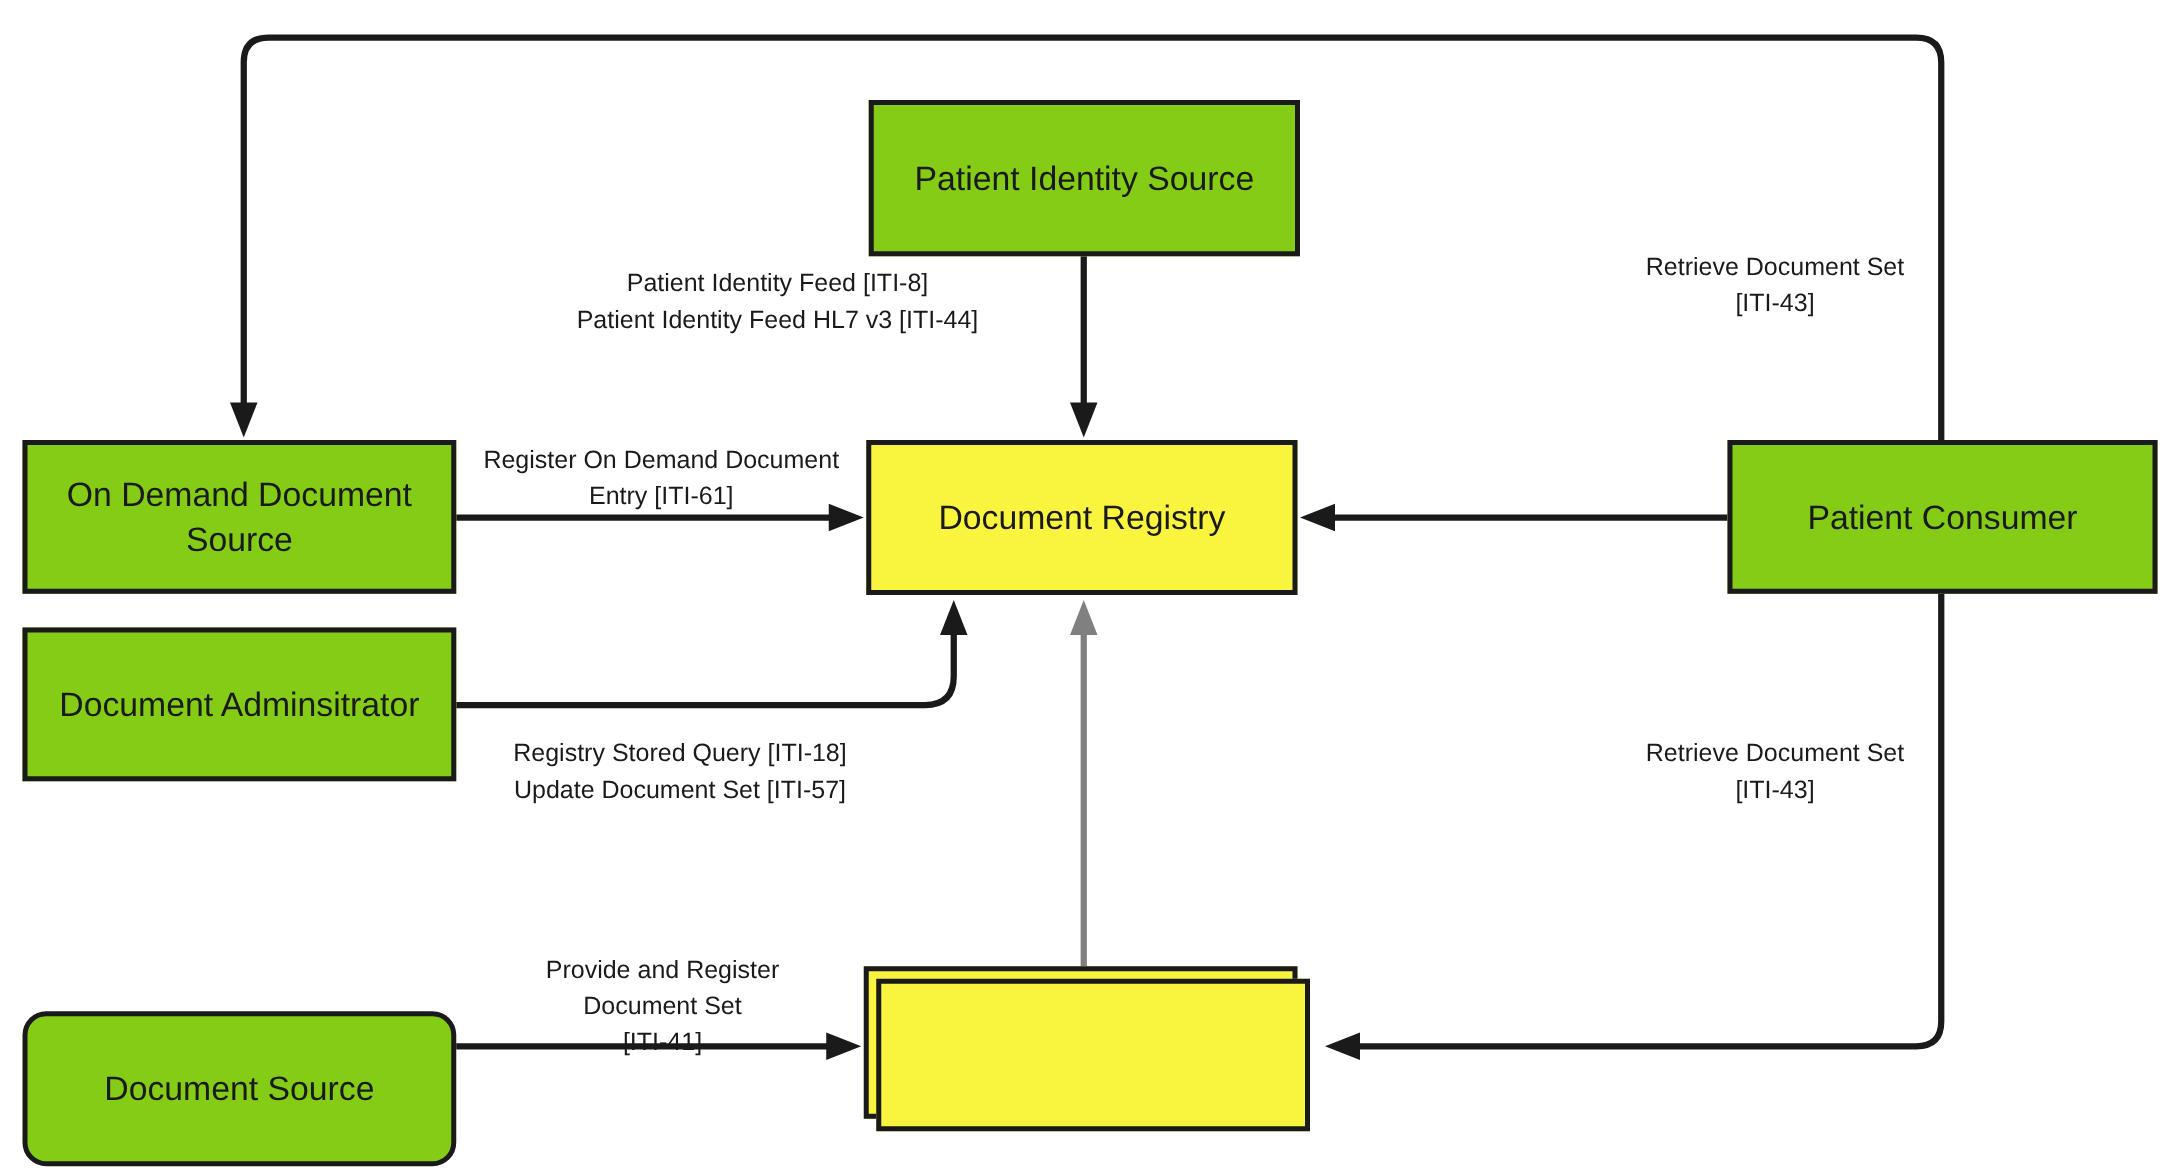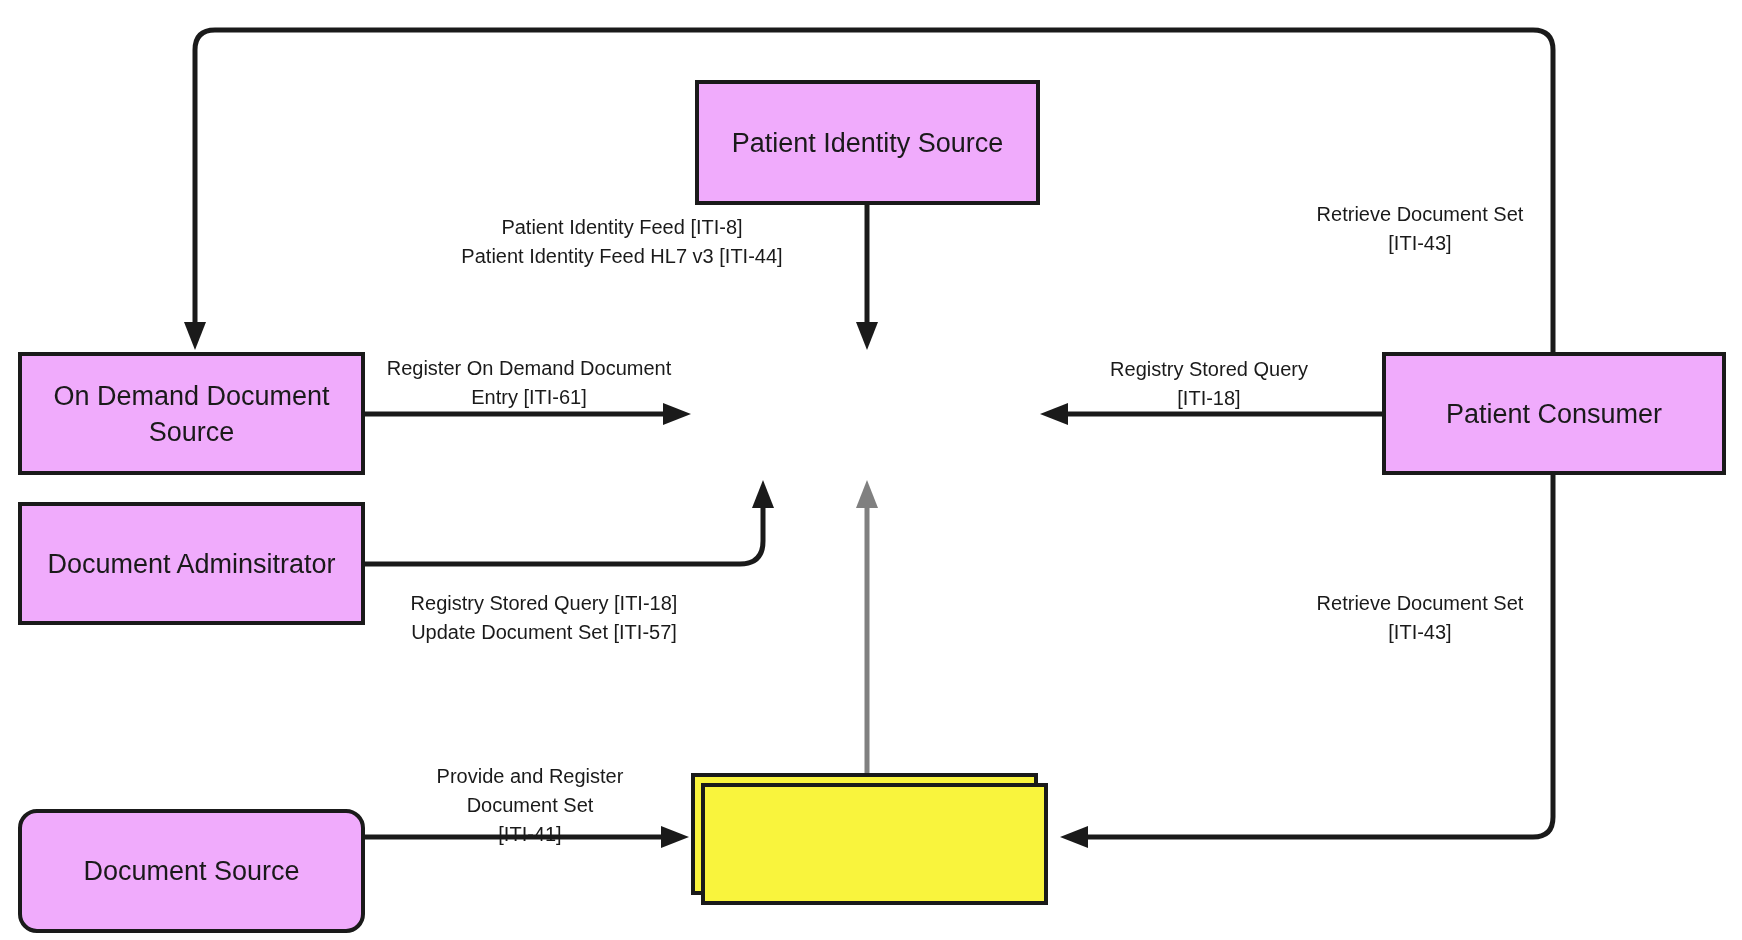--- a/index.html
+++ b/index.html
@@ -12,21 +12,21 @@
   html,body{width:1742px;height:940px;background:#ffffff;overflow:hidden;}
   body{font-family:"Liberation Sans","DejaVu Sans",sans-serif;color:var(--line-black);}
   .canvas{position:relative;width:1742px;height:940px;background:#ffffff;}
   svg.edges{position:absolute;left:0;top:0;width:1742px;height:940px;}
   .edge{fill:none;stroke:var(--line-black);stroke-width:5;stroke-linejoin:round;}
   .edge--gray{stroke:var(--muted-gray);}
   .head{fill:var(--line-black);stroke:none;}
   .head--gray{fill:var(--muted-gray);}
   .node{
     position:absolute;
-    background:#f0abfc;
+    background:#84cc16;
     border:4px solid var(--line-black);
     display:flex;align-items:center;justify-content:center;
     text-align:center;
     font-size:27px;line-height:36px;
     white-space:pre-line;
   }
   .node--yellow{background:var(--highlight-yellow);}
   .stack{position:absolute;}
   .stack .card{
     position:absolute;
@@ -79,20 +79,21 @@
 
     <path class="edge" d="M1553,475 L1553,817 Q1553,837 1533,837 L1084,837"></path>
     <polygon class="head" points="1060,837 1088,826 1088,848"></polygon>
   </svg>
 
   <div class="node" style="left:695px;top:80px;width:345px;height:125px;">Patient Identity Source</div>
 
   <div class="node" style="left:18px;top:352px;width:347px;height:123px;">On Demand Document
 Source</div>
 
+  <div class="node node--yellow" style="left:693px;top:352px;width:345px;height:124px;">Document Registry</div>
 
   <div class="node" style="left:1382px;top:352px;width:344px;height:123px;">Patient Consumer</div>
 
   <div class="node" style="left:18px;top:502px;width:347px;height:123px;text-align:right;">Document Adminsitrator</div>
 
   <div class="node" style="left:18px;top:809px;width:347px;height:124px;border-radius:19px;">Document Source</div>
 
   <div class="stack" style="left:691px;top:773px;width:375px;height:150px;">
     <div class="card back"></div>
     <div class="card mid"></div>
@@ -100,22 +101,20 @@
 
   <div class="edge-label" style="left:422px;top:213px;width:400px;">Patient Identity Feed [ITI-8]
 Patient Identity Feed HL7 v3 [ITI-44]</div>
 
   <div class="edge-label" style="left:1270px;top:200px;width:300px;">Retrieve Document Set
 [ITI-43]</div>
 
   <div class="edge-label" style="left:379px;top:354px;width:300px;">Register On Demand Document
 Entry [ITI-61]</div>
 
-  <div class="edge-label" style="left:1059px;top:355px;width:300px;">Registry Stored Query
-[ITI-18]</div>
 
   <div class="edge-label" style="left:394px;top:589px;width:300px;">Registry Stored Query [ITI-18]
 Update Document Set [ITI-57]</div>
 
 
   <div class="edge-label" style="left:1270px;top:589px;width:300px;">Retrieve Document Set
 [ITI-43]</div>
 
   <div class="edge-label" style="left:405px;top:762px;width:250px;">Provide and Register
 Document Set

